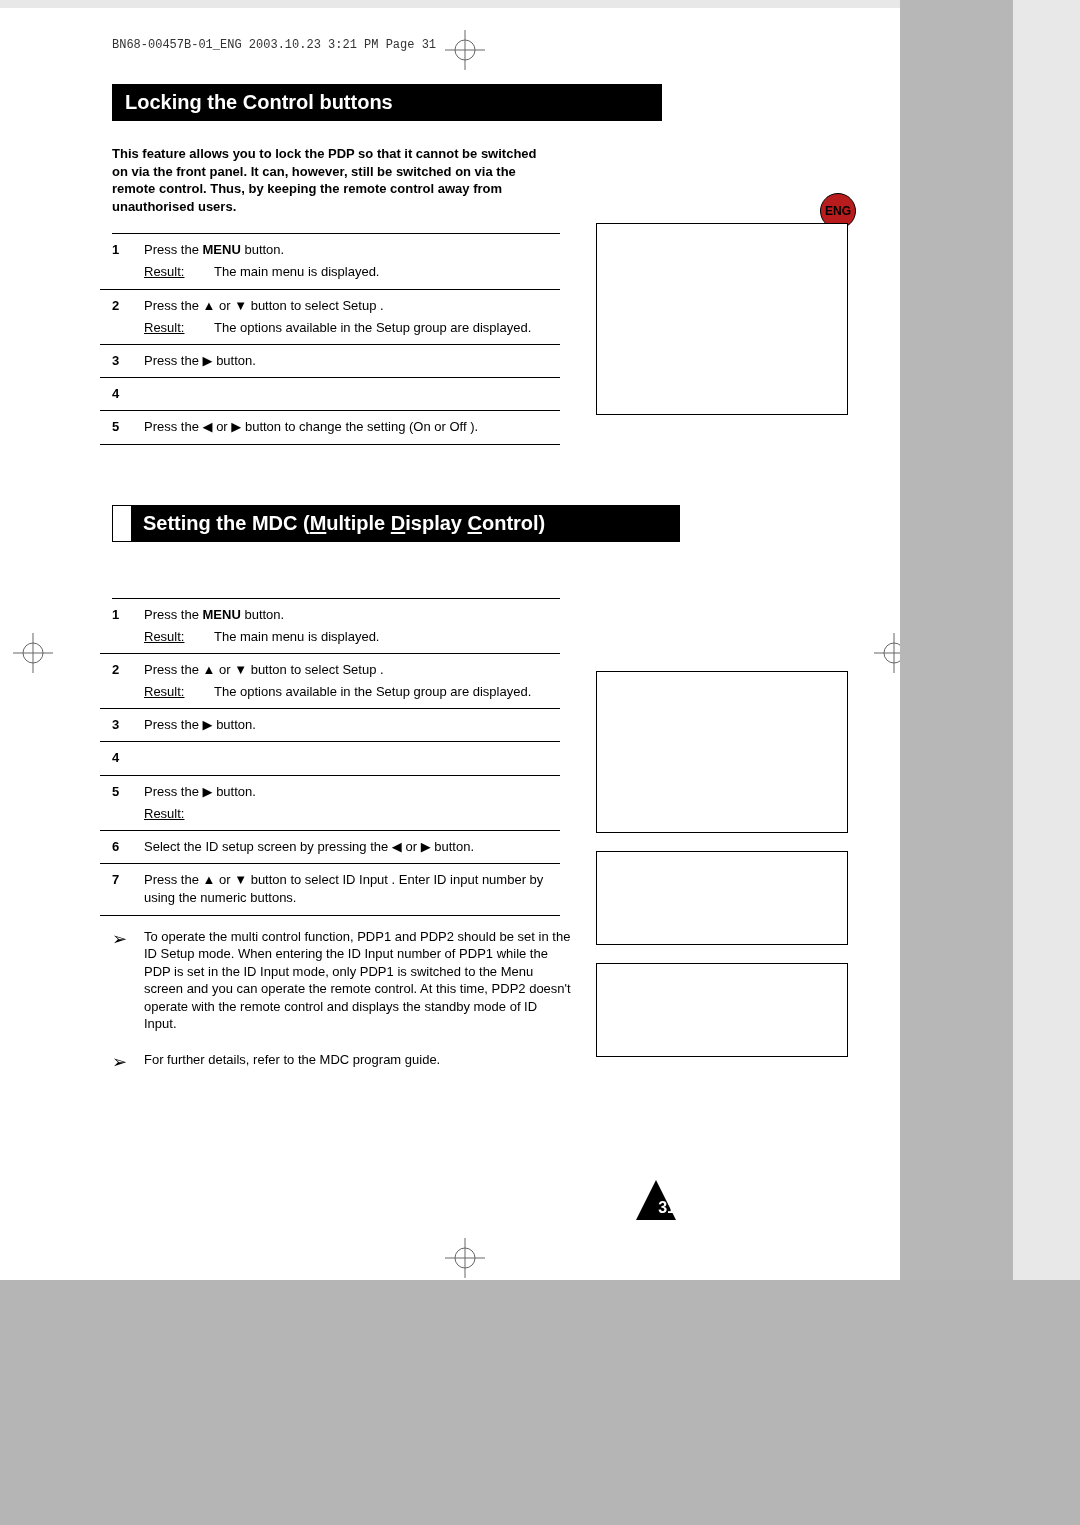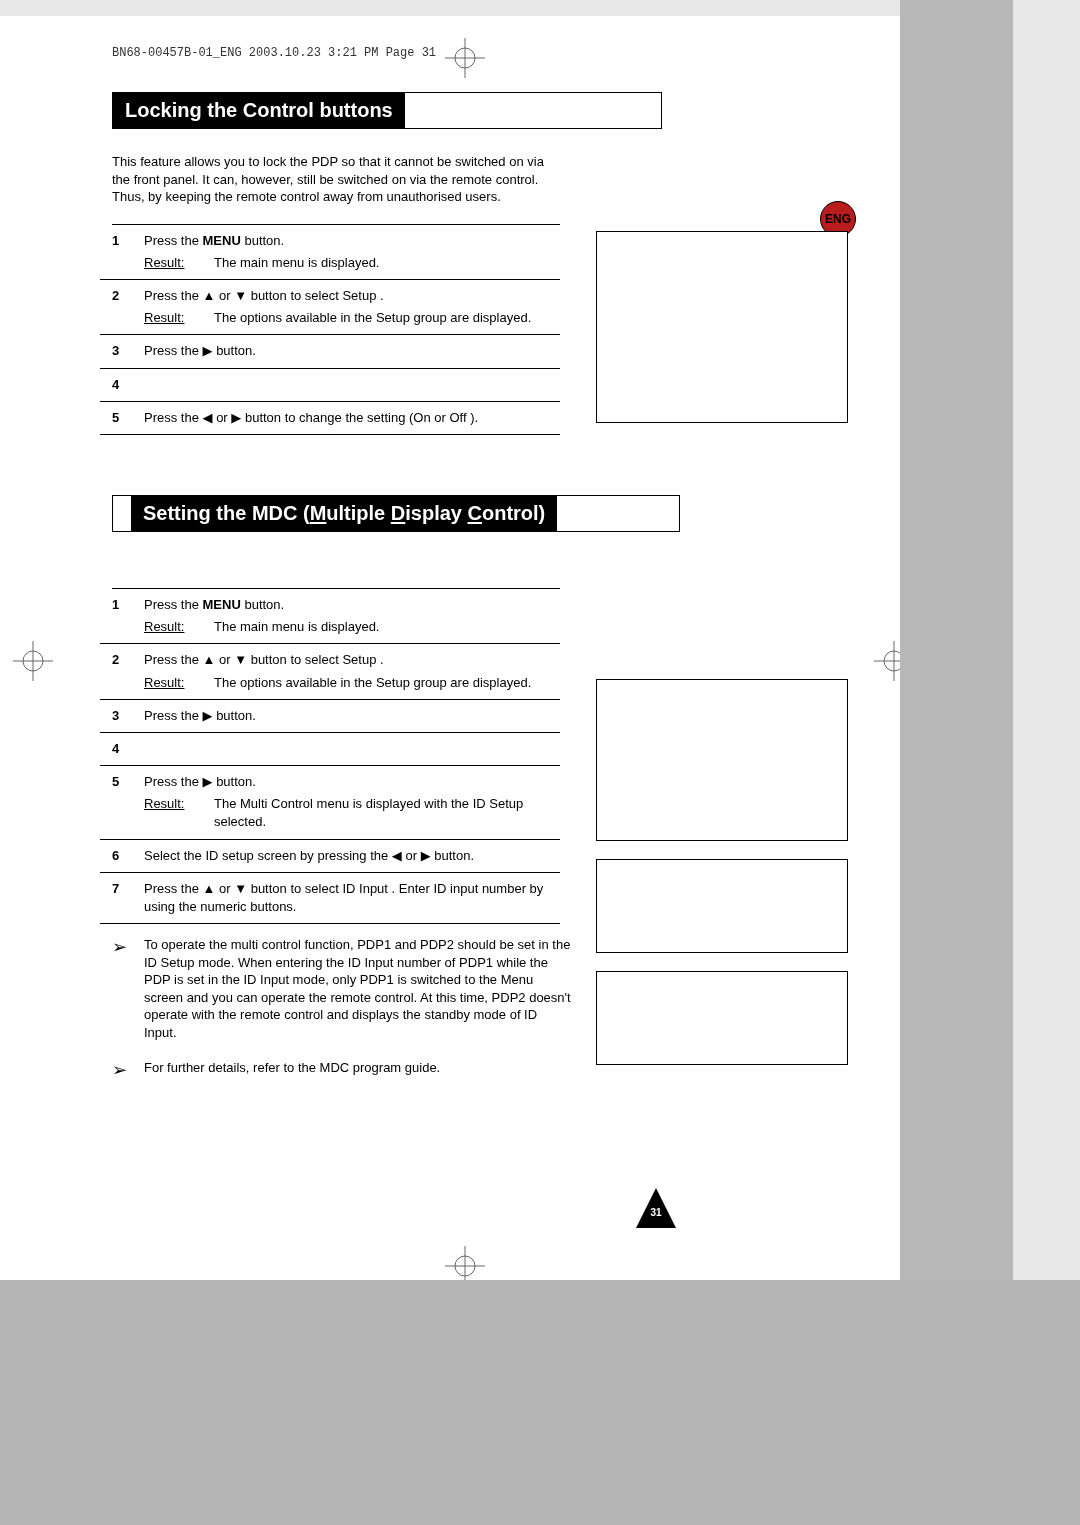--- a/index.html
+++ b/index.html
@@ -9,21 +9,21 @@
     font-family: Arial, Helvetica, sans-serif;
     font-size: 13px;
     color: #000;
     width: 1080px;
     height: 1525px;
     position: relative;
   }
   .page {
     position: absolute;
     left: 0;
-    top: 16px;
+    top: 8px;
     width: 900px;
     height: 1280px;
     background: #fff;
   }
   .right-gutter {
     position: absolute;
     left: 900px;
     top: 0;
     width: 113px;
     height: 1280px;
@@ -83,35 +83,37 @@
     justify-content: center;
     font-weight: bold;
     font-size: 12px;
     background: #b91c1c;
   }
   .heading-bar {
     margin: 32px 0 0 112px;
     width: 548px;
     border: 1px solid #000;
     display: flex;
+    flex-direction: column;
   }
   .heading-bar .black {
     background: #000;
     color: #fff;
     font-weight: bold;
     font-size: 20px;
     padding: 6px 12px;
   }
   .heading-bar .white {
     flex: 1;
   }
   .intro {
     margin: 24px 0 0 112px;
     width: 440px;
     line-height: 1.35;
+    font-weight: bold;
   }
   .steps {
     margin: 18px 0 0 100px;
     width: 460px;
   }
   .top-rule {
     height: 0;
     border-top: 1px solid #000;
     margin-left: 12px;
   }
@@ -162,24 +164,24 @@
     top: 1172px;
     width: 40px;
     height: 40px;
   }
   .page-badge svg { width: 40px; height: 40px; }
   .page-badge .pn {
     position: absolute;
     left: 0;
     top: 19px;
     width: 40px;
-    text-align: center;
+    text-align: right;
     color: #fff;
     font-weight: bold;
-    font-size: 10px;
+    font-size: 16px;
   }
   .ul-underline { text-decoration: underline; text-underline-offset: 2px; }
 </style>
 </head>
 <body>
 
 <div class="page">
 
   <div class="top-meta">BN68-00457B-01_ENG  2003.10.23  3:21 PM  Page 31</div>
 
@@ -293,21 +295,20 @@
     <div class="step">
       <div class="num">4</div>
     </div>
 
     <div class="step">
       <div class="num">5</div>
       <div class="step-body">
         <span>Press the ▶ button.</span>
         <div class="result-row">
           <span class="result-label">Result:</span>
-          <span class="result-text">The Multi Control  menu is displayed with the ID Setup  selected.</span>
         </div>
       </div>
     </div>
 
     <div class="step">
       <div class="num">6</div>
       <div class="step-body"><span>Select the ID setup screen by pressing the ◀ or ▶ button.</span></div>
     </div>
 
     <div class="step">

